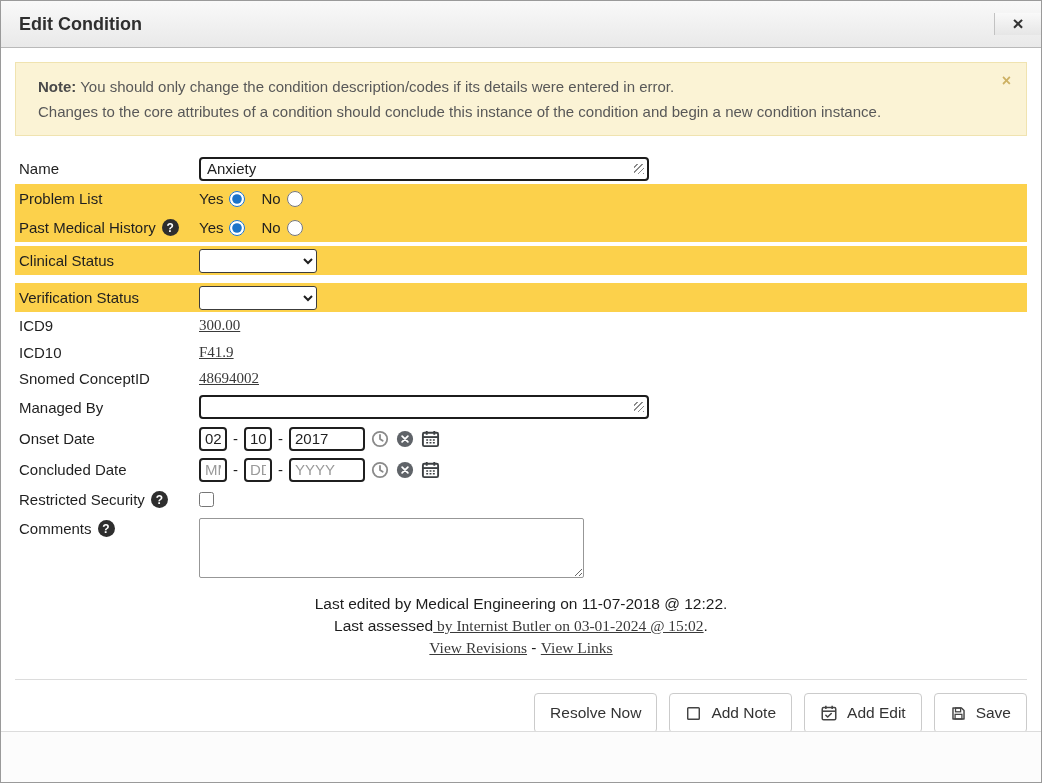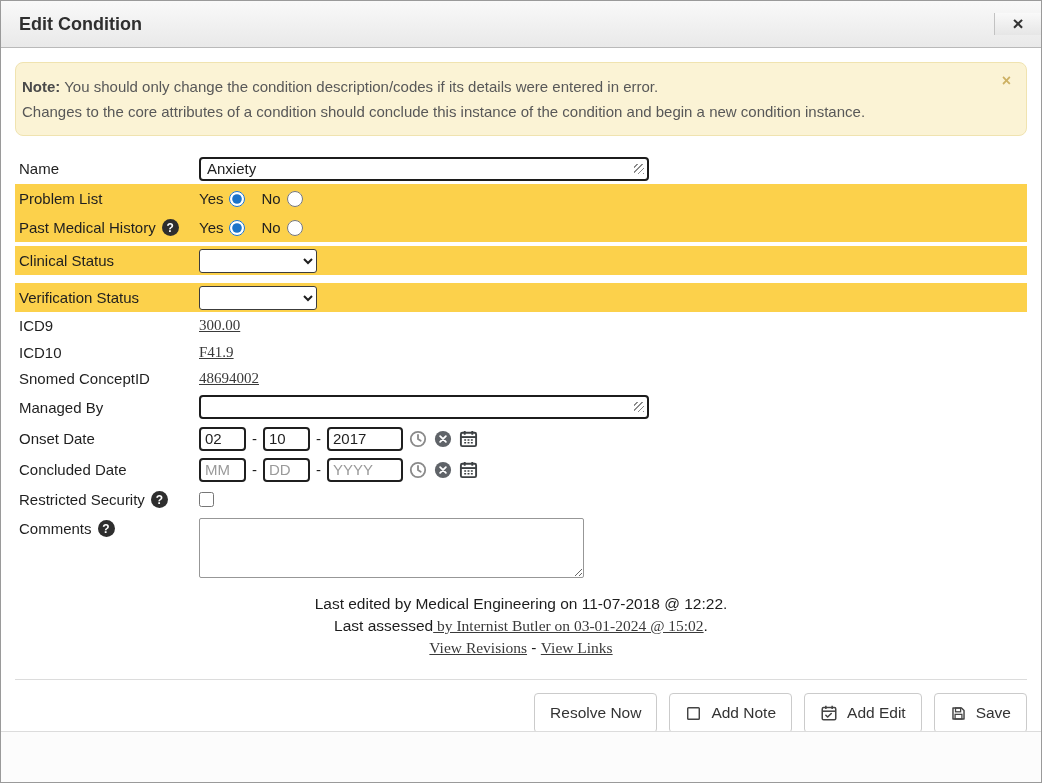--- a/index.html
+++ b/index.html
@@ -21,22 +21,22 @@
   }
   .modal-close {
     width: 47px; display: flex; align-items: center; justify-content: center;
     border-left: 1px solid #c2c2c2; font-size: 19px; font-weight: bold;
     color: #333; cursor: pointer; background: linear-gradient(#f9f9f9, #e6e6e6);
   }
   
   .modal-body { padding: 14px 14px 0 14px; }
   .note-banner {
     position: relative; background: var(--note-bg, #FBF3D5);
-    border: 1px solid var(--note-border, #F0E3B0); border-radius: 8px;
-    padding: 11px 44px 11px 6px; font-size: 15px; line-height: 25px; color: #585858;
+    border: 1px solid var(--note-border, #F0E3B0); border-radius: 0;
+    padding: 11px 44px 11px 22px; font-size: 15px; line-height: 25px; color: #585858;
   }
   .note-banner b { color: #4a4a4a; }
   .note-dismiss {
     position: absolute; right: 15px; top: 10px; color: #cdb163;
     font-size: 16px; font-weight: bold; cursor: pointer; line-height: 1;
   }
   
   .frm { margin-top: 17px; }
   .frm-row { display: flex; align-items: center; min-height: 29px; font-size: 15px; color: #1f1f1f; }
   .frm-row .lbl { flex: 0 0 184px; padding-left: 4px; display: flex; align-items: center; gap: 6px; }
@@ -64,21 +64,21 @@
   .radio-group { display: inline-flex; align-items: center; gap: 6px; }
   .radio-group .no-lbl { margin-left: 10px; }
   input[type="radio"] { width: 16px; height: 16px; accent-color: var(--accent, #1A73C9); cursor: pointer; margin: 0; }
   input[type="checkbox"] { width: 15px; height: 15px; margin: 0; cursor: pointer; }
   a.code-link, .u { color: #3a3a3a; text-decoration: underline; cursor: pointer; font-family: Liberation Serif, serif; }
   .date-input {
     height: 24px; border: 2px solid #1f1f1f; border-radius: 4px; padding: 1px 4px;
     font-size: 15px; font-family: inherit; color: #1f1f1f;
   }
   .date-input::placeholder { color: #9a9a9a; }
-  .dd { width: 47px; } .yyyy { width: 76px; }
+  .dd { width: 28px; } .yyyy { width: 76px; }
   .date-sep { color: #1f1f1f; margin: 0 1px; }
   .icon-btn { background: none; border: none; padding: 0 1px; cursor: pointer; display: inline-flex; align-items: center; }
   .icon-btn svg { display: block; }
   textarea.comments {
     width: 385px; height: 60px; border: 1.5px solid #979797; border-radius: 2px;
     font-family: inherit; font-size: 14px; padding: 4px 6px; resize: both; color: #1f1f1f;
   }
   
   .meta { margin-top: 15px; text-align: center; font-size: 15.5px; color: #1d1d1d; line-height: 22px; }
   

